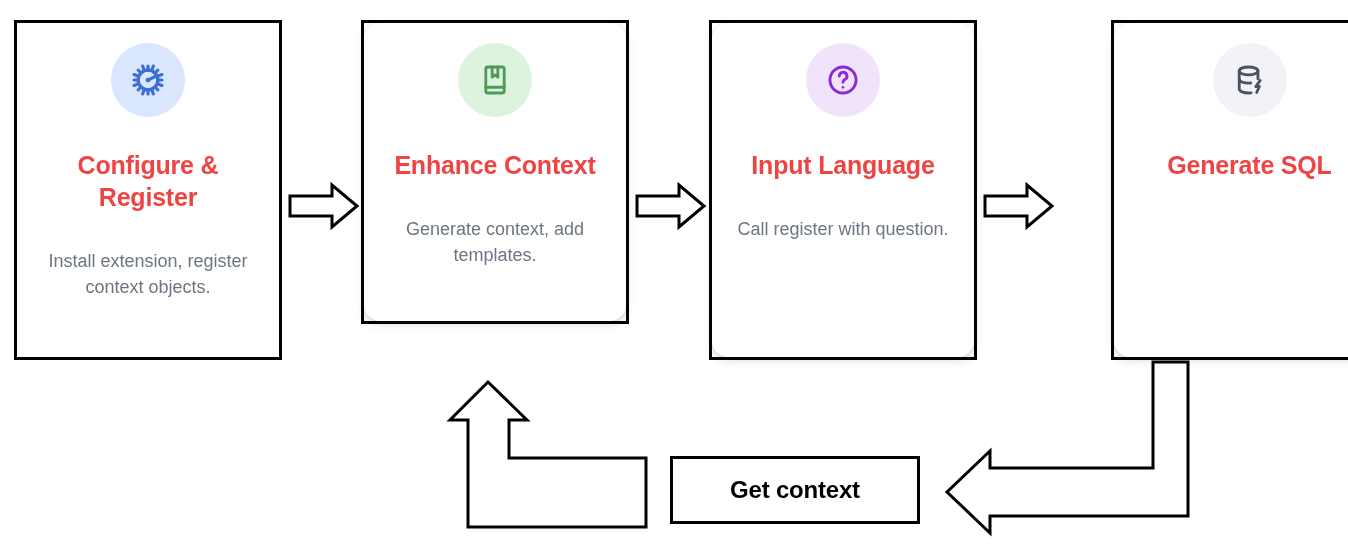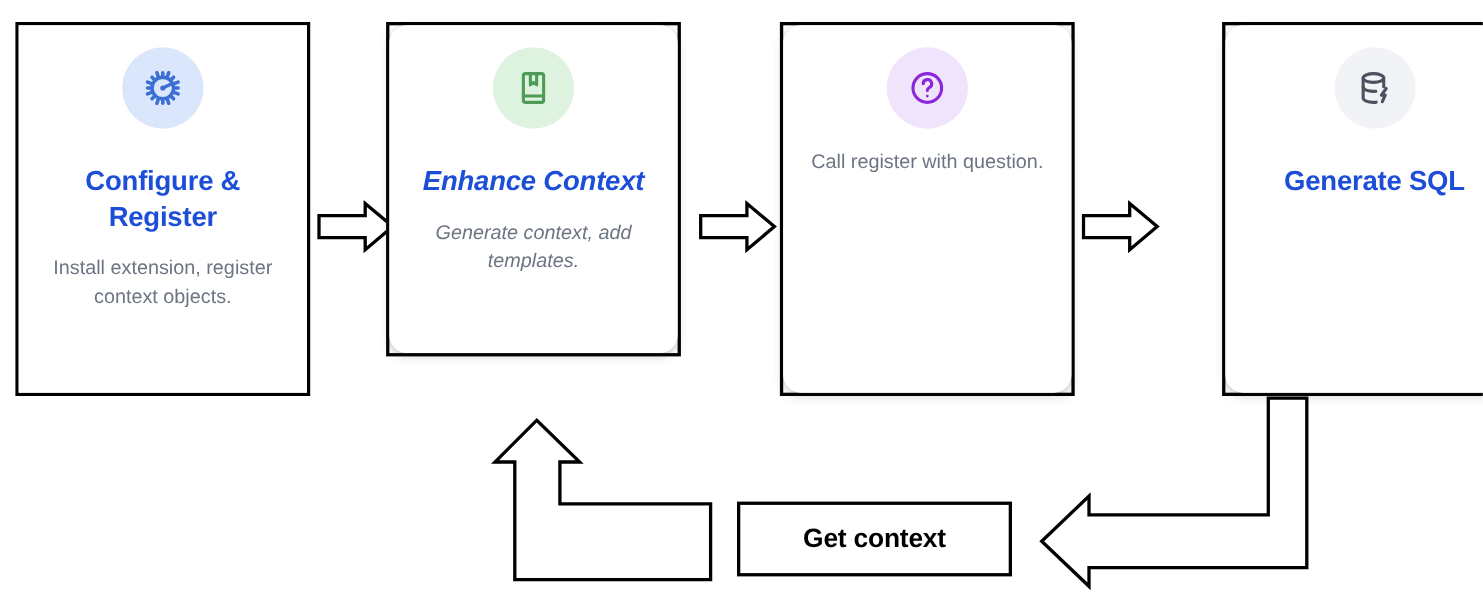--- a/index.html
+++ b/index.html
@@ -51,28 +51,28 @@
     align-items: center;
     justify-content: center;
     flex: none;
   }
   .icon-circle svg { display: block; }
 
   .card-title {
     margin-top: 32px;
     font-size: 25px;
     font-weight: bold;
-    color: #1d4ed8;
+    color: #ef4444;
     text-align: center;
     line-height: 1.28;
     letter-spacing: -0.2px;
     padding: 0 14px;
   }
   .card-desc {
-    margin-top: 17px;
+    margin-top: 35px;
     font-size: 18px;
     color: #6d7582;
     text-align: center;
     line-height: 1.45;
     padding: 0 22px;
   }
 
   
   .step-arrow {
     position: absolute;
@@ -140,21 +140,21 @@
       <div class="card-desc">Install extension, register context objects.</div>
     </div>
   </div>
 
   <div class="step-arrow" style="left:288px; top:182px;">
     <svg width="72" height="48" viewBox="0 0 72 48">
       <path d="M2 14 L44 14 L44 3 L69 24 L44 45 L44 34 L2 34 Z" fill="#ffffff" stroke="#000000" stroke-width="3" stroke-linejoin="miter"></path>
     </svg>
   </div>
 
-  <div class="card-outer" style="left:351px; top:20px; width:268px; height:304px;font-style:italic;">
+  <div class="card-outer" style="left:361px; top:20px; width:268px; height:304px;">
     <div class="card-inner rounded">
       <div class="icon-circle" style="background:#ddf3e0;">
         <span>
           <svg width="34" height="34" viewBox="0 0 24 24" fill="none" stroke="#4e9a57" stroke-width="2" stroke-linecap="round" stroke-linejoin="round">
             <path d="M5.5 4.2 a1.4 1.4 0 0 1 1.4-1.4 H17.1 a1.4 1.4 0 0 1 1.4 1.4 V19.8 a1.4 1.4 0 0 1 -1.4 1.4 H6.9 a1.4 1.4 0 0 1 -1.4 -1.4 Z"></path>
             <path d="M5.5 17.1 H18.5"></path>
             <path d="M10 2.8 V10 L12 8.4 L14 10 V2.8"></path>
           </svg>
         </span>
       </div>
@@ -173,20 +173,21 @@
     <div class="card-inner rounded">
       <div class="icon-circle" style="background:#f0e4fc;">
         <span>
           <svg width="34" height="34" viewBox="0 0 24 24" fill="none" stroke="#8b26d9" stroke-width="2" stroke-linecap="round" stroke-linejoin="round">
             <circle cx="12" cy="12" r="9.2"></circle>
             <path d="M9.4 9.3 a2.7 2.7 0 1 1 3.9 2.4 c-0.8 0.5 -1.3 1 -1.3 1.9"></path>
             <circle cx="12" cy="17.2" r="0.9" fill="#8b26d9" stroke="none"></circle>
           </svg>
         </span>
       </div>
+      <div class="card-title">Input Language</div>
       <div class="card-desc">Call register with question.</div>
     </div>
   </div>
 
   <div class="step-arrow" style="left:983px; top:182px;">
     <svg width="72" height="48" viewBox="0 0 72 48">
       <path d="M2 14 L44 14 L44 3 L69 24 L44 45 L44 34 L2 34 Z" fill="#ffffff" stroke="#000000" stroke-width="3" stroke-linejoin="miter"></path>
     </svg>
   </div>
 

